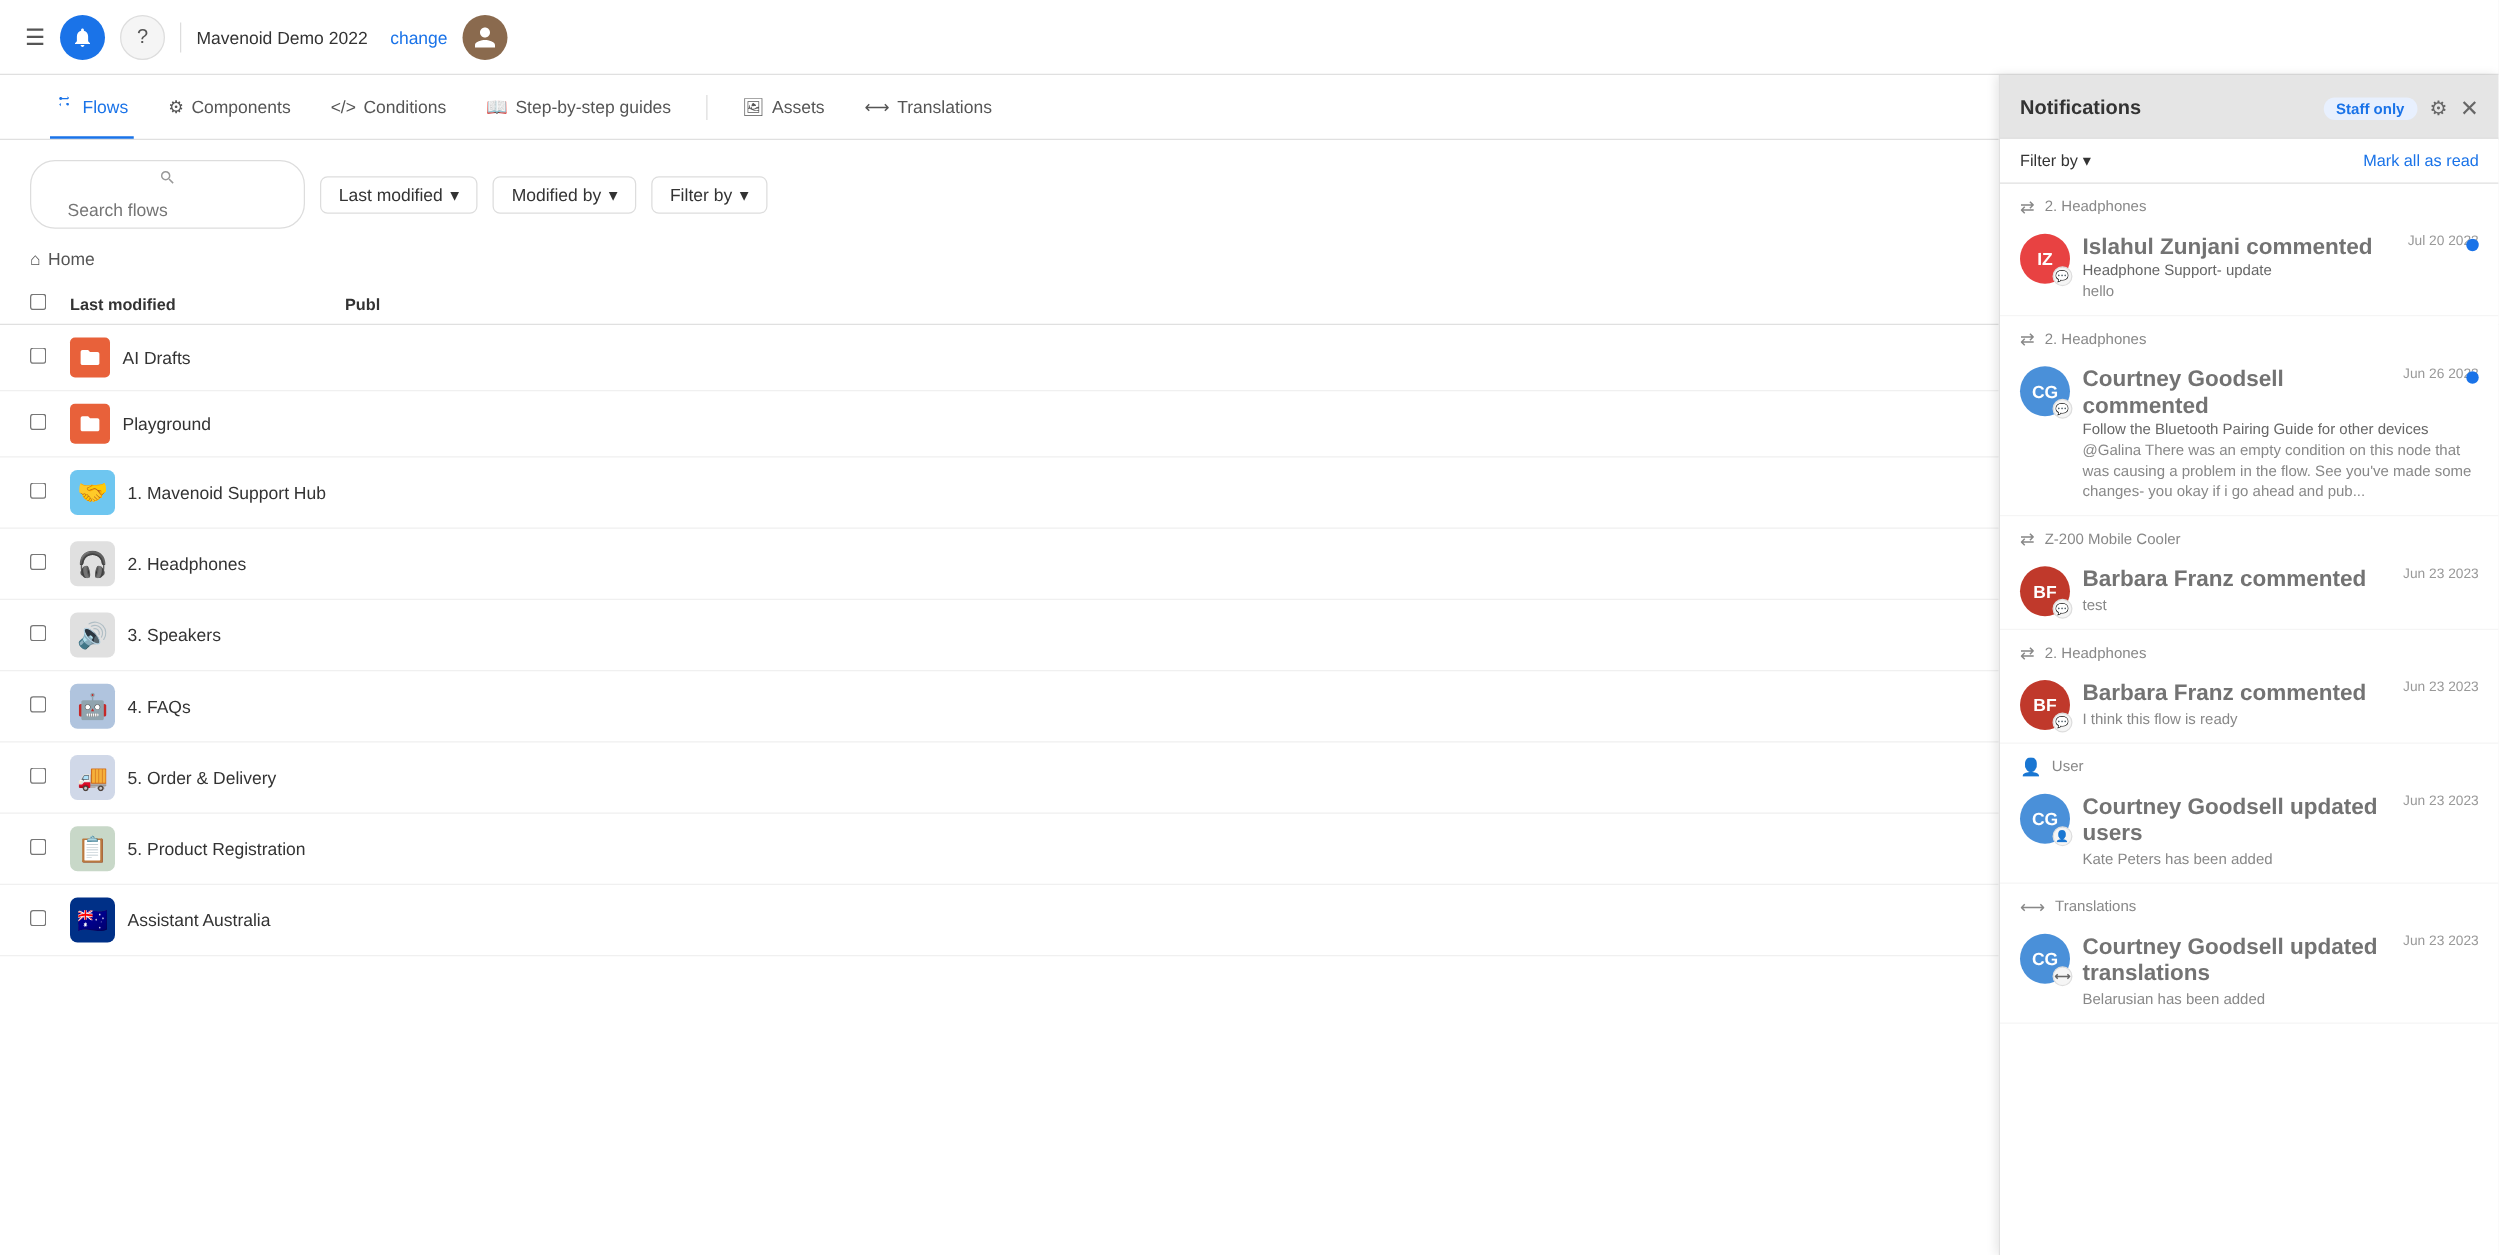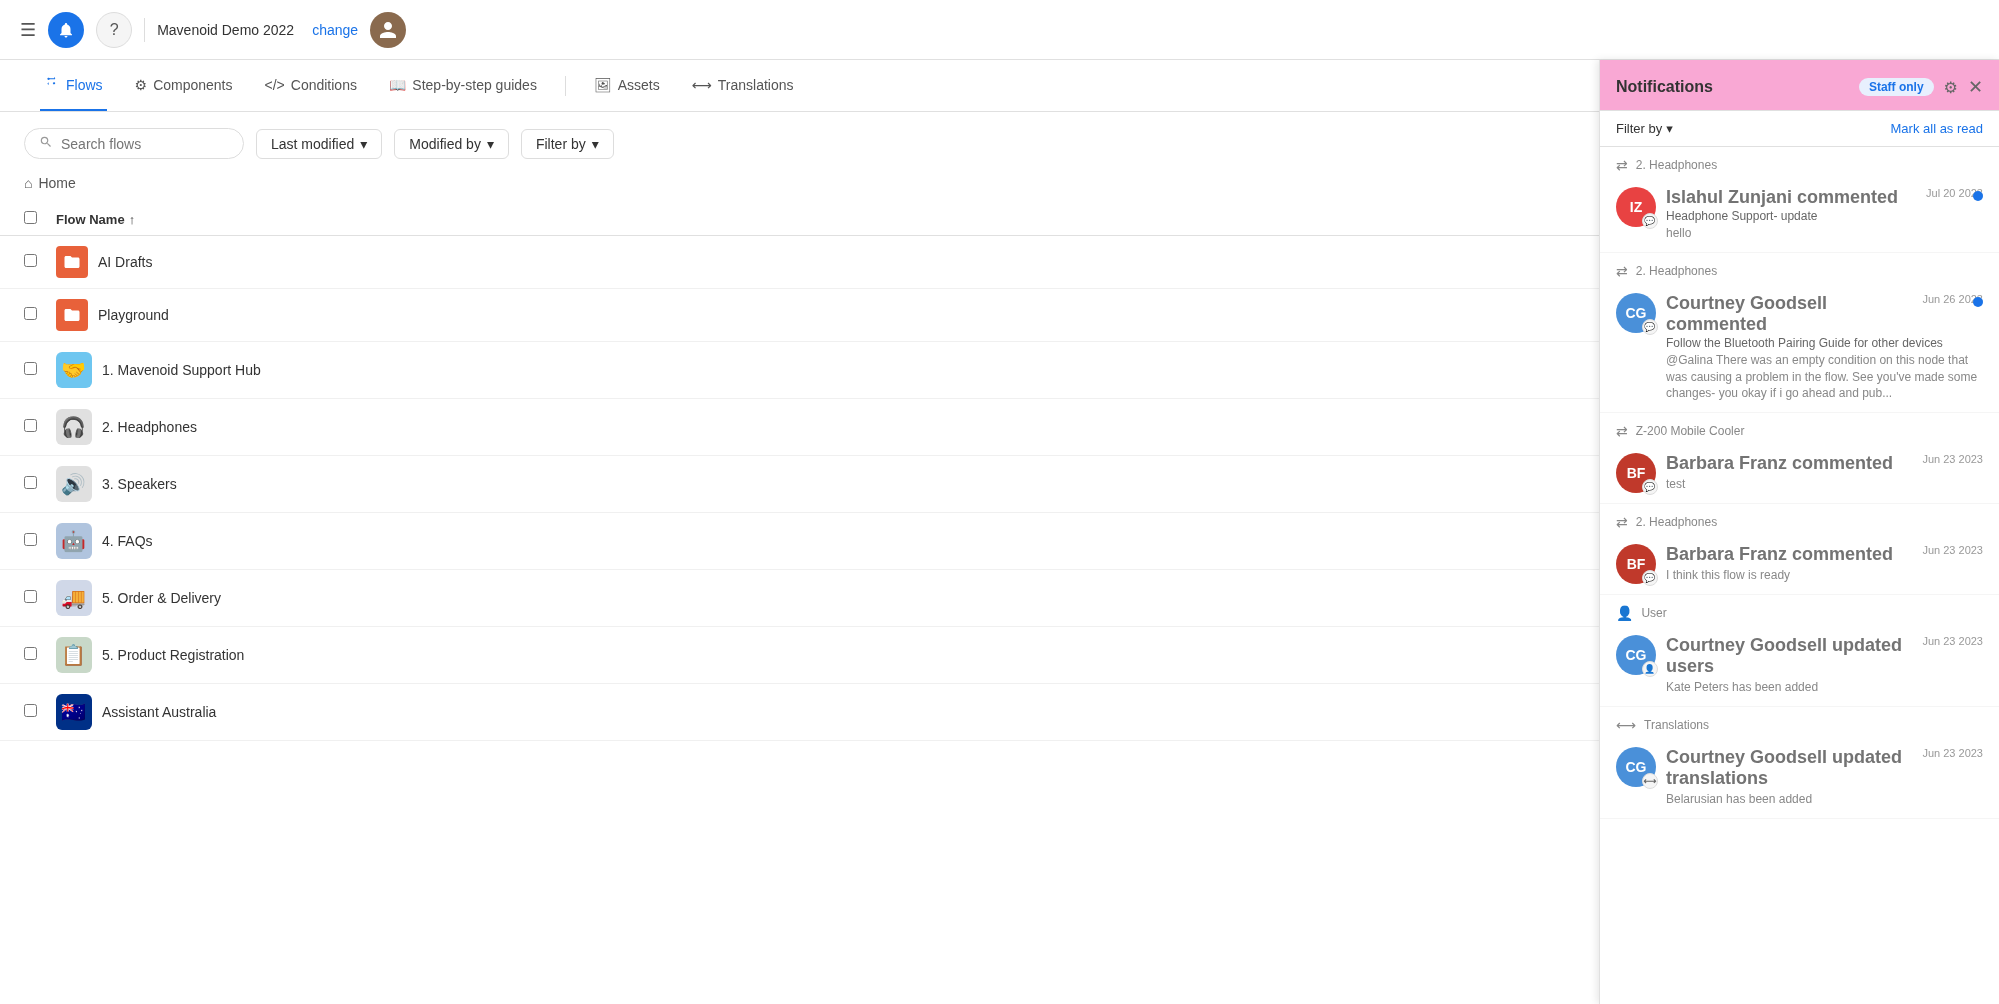--- a/index.html
+++ b/index.html
@@ -42,21 +42,21 @@
       height: 100%; font-size: 14px; color: #555; cursor: pointer;
       border-bottom: 2px solid transparent; white-space: nowrap;
     }
     .nav-tab.active { color: #1a73e8; border-bottom-color: #1a73e8; }
     .nav-divider { width: 1px; height: 20px; background: #ddd; }
 
     
     .toolbar { display: flex; align-items: center; padding: 16px 24px; gap: 12px; }
     .search-box {
       display: flex; align-items: center; border: 1px solid #ddd; border-radius: 20px;
-      padding: 6px 14px; gap: 8px; width: 220px; background: #fff;
+      padding: 6px 14px; gap: 8px; width: 220px; background: #fff; flex-direction: column;
     }
     .search-box input { border: none; outline: none; font-size: 14px; color: #555; width: 160px; background: transparent; }
     .search-icon { color: #999; font-size: 14px; }
     .filter-btn {
       display: flex; align-items: center; gap: 6px; padding: 6px 14px;
       border: 1px solid #ddd; border-radius: 6px; cursor: pointer; font-size: 14px;
       color: #333; background: #fff;
     }
 
     
@@ -91,21 +91,21 @@
     }
 
     
     .notif-panel {
       position: absolute; right: 0; top: 0; width: 400px; height: 100%;
       background: #fff; border-left: 1px solid #e0e0e0; overflow-y: auto;
       box-shadow: -2px 0 8px rgba(0,0,0,0.1); z-index: 10;
     }
     .notif-header {
       display: flex; align-items: center; padding: 16px 16px 12px 16px;
-      border-bottom: 1px solid #e0e0e0; gap: 10px; position: sticky; top: 0; background: #f9a8d4;
+      border-bottom: 1px solid #e0e0e0; gap: 10px; position: sticky; top: 0; background: #e5e5e5;
     }
     .notif-title { font-size: 16px; font-weight: 600; color: #333; flex: 1; }
     .staff-badge {
       background: #e8f0fe; color: #1a73e8; border-radius: 12px; padding: 2px 10px;
       font-size: 12px; font-weight: 700;
     }
     .notif-gear { color: #666; cursor: pointer; font-size: 16px; }
     .notif-close { color: #666; cursor: pointer; font-size: 18px; }
 
     .notif-filter-bar {
@@ -231,24 +231,20 @@
 
     <div class="breadcrumb">
       <span>⌂</span>
       <span>Home</span>
     </div>
 
     <div class="table-header">
       <div class="col-check">
         <input type="checkbox" style="">
       </div>
-      <div class="col-flow-name">
-        <span>Flow Name</span>
-        <span>↑</span>
-      </div>
       <div class="col-last-modified">
         <span>Last modified</span>
       </div>
       <div class="col-published">
         <span>Publ</span>
       </div>
     </div>
 
     <div class="flow-table" id="flow-table-body">
         <div class="table-row">

